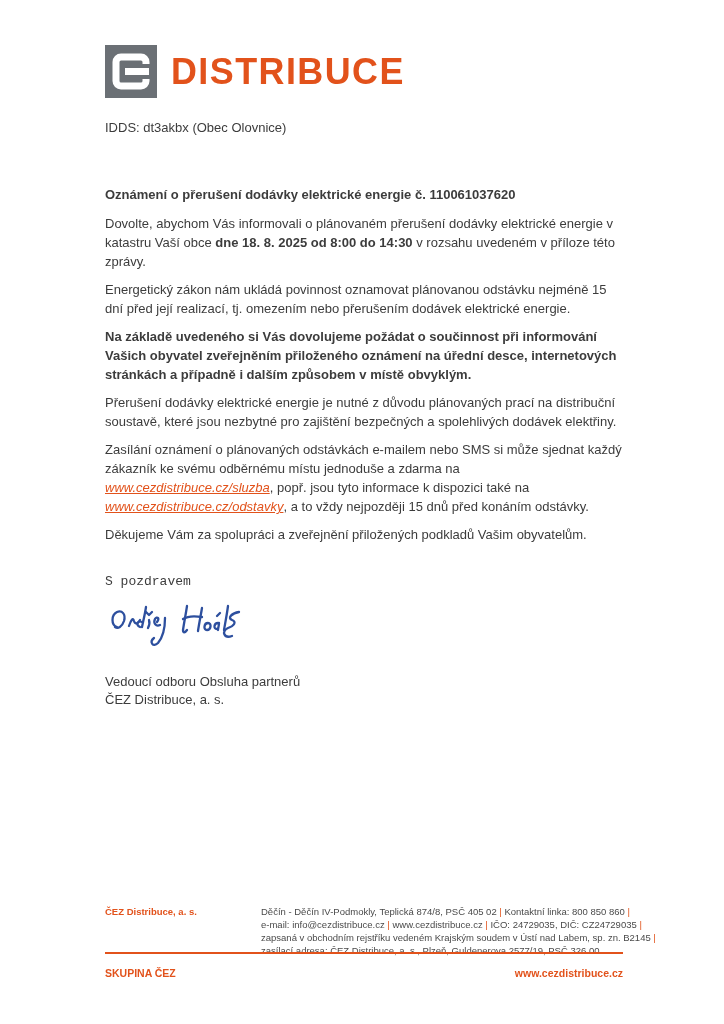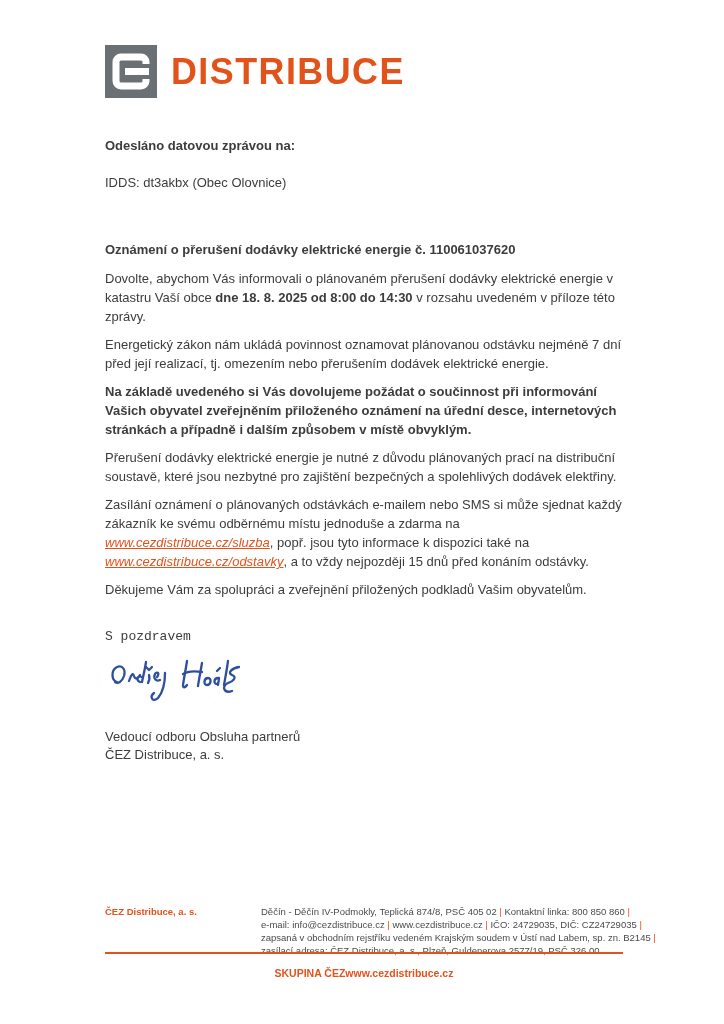--- a/index.html
+++ b/index.html
@@ -28,49 +28,48 @@
   .salutation{margin-top:30px;line-height:15px;font-family:Liberation Mono, monospace;}
   .signature-block{margin-top:8px;height:72px;}
   .signer{margin-top:4px;line-height:18px;}
   
   .footer{position:absolute;left:105px;top:905px;width:518px;display:flex;}
   .footer-company{width:112px;flex:0 0 112px;color:var(--orange);font-weight:700;font-size:9.5px;line-height:13px;}
   .footer-lines{font-size:9.5px;line-height:13px;color:#4a4a4a;}
   .fline{white-space:nowrap;padding-left:44px;}
   .footer-rule{position:absolute;left:105px;top:952px;width:518px;height:2px;background:var(--orange);}
   .footer-bottom{
-    position:absolute;left:105px;top:967px;width:518px;display:flex;justify-content:center;
+    position:absolute;left:105px;top:967px;width:518px;display:flex;justify-content:space-between;
     color:var(--orange);font-weight:700;font-size:10.5px;
   }
   :root{--orange:#E2521B;}
 </style>
 </head>
 <body>
 
 <div class="page">
   <div class="content">
 
     <div class="logo-row">
       <svg class="logo-mark" viewBox="0 0 52 53" aria-hidden="true">
         <rect width="52" height="53" fill="#6B7075"></rect>
         <rect x="11" y="12" width="30" height="29" rx="5" fill="none" stroke="#ffffff" stroke-width="7"></rect>
         <rect x="36" y="19" width="10" height="15" fill="#6B7075"></rect>
         <rect x="20" y="23" width="24" height="7" fill="#ffffff"></rect>
       </svg>
       <div class="logo-text">DISTRIBUCE</div>
     </div>
 
-    <div class="sent-label">Odesláno datovou zprávou na:</div>
     <div class="recipient">IDDS: dt3akbx (Obec Olovnice)</div>
 
     <div class="subject">Oznámení o přerušení dodávky elektrické energie č. 110061037620</div>
 
     <div>
         <p class="para"><span class="">Dovolte, abychom Vás informovali o plánovaném přerušení dodávky elektrické energie v katastru Vaší obce </span><span class="b">dne 18. 8. 2025 od 8:00 do 14:30</span><span class=""> v rozsahu uvedeném v příloze této zprávy.</span></p>
-        <p class="para"><span class="">Energetický zákon nám ukládá povinnost oznamovat plánovanou odstávku nejméně 7 dní před její realizací, tj. omezením nebo přerušením dodávek elektrické energie.</span></p>
+        <p class="para"><span class="">Energetický zákon nám ukládá povinnost oznamovat plánovanou odstávku nejméně 15 dní před její realizací, tj. omezením nebo přerušením dodávek elektrické energie.</span></p>
         <p class="para"><span class="b">Na základě uvedeného si Vás dovolujeme požádat o součinnost při informování Vašich obyvatel zveřejněním přiloženého oznámení na úřední desce, internetových stránkách a případně i dalším způsobem v místě obvyklým.</span></p>
         <p class="para"><span class="">Přerušení dodávky elektrické energie je nutné z důvodu plánovaných prací na distribuční soustavě, které jsou nezbytné pro zajištění bezpečných a spolehlivých dodávek elektřiny.</span></p>
         <p class="para"><span class="">Zasílání oznámení o plánovaných odstávkách e-mailem nebo SMS si může sjednat každý zákazník ke svému odběrnému místu jednoduše a zdarma na </span><a href="#" class="link">www.cezdistribuce.cz/sluzba</a><span class="">, popř. jsou tyto informace k dispozici také na </span><a href="#" class="link">www.cezdistribuce.cz/odstavky</a><span class="">, a to vždy nejpozději 15 dnů před konáním odstávky.</span></p>
         <p class="para"><span class="">Děkujeme Vám za spolupráci a zveřejnění přiložených podkladů Vašim obyvatelům.</span></p>
       </div>
 
     <div class="salutation">S pozdravem</div>
 
     <div class="signature-block">
       <svg width="150" height="72" viewBox="0 0 150 72" aria-hidden="true">

